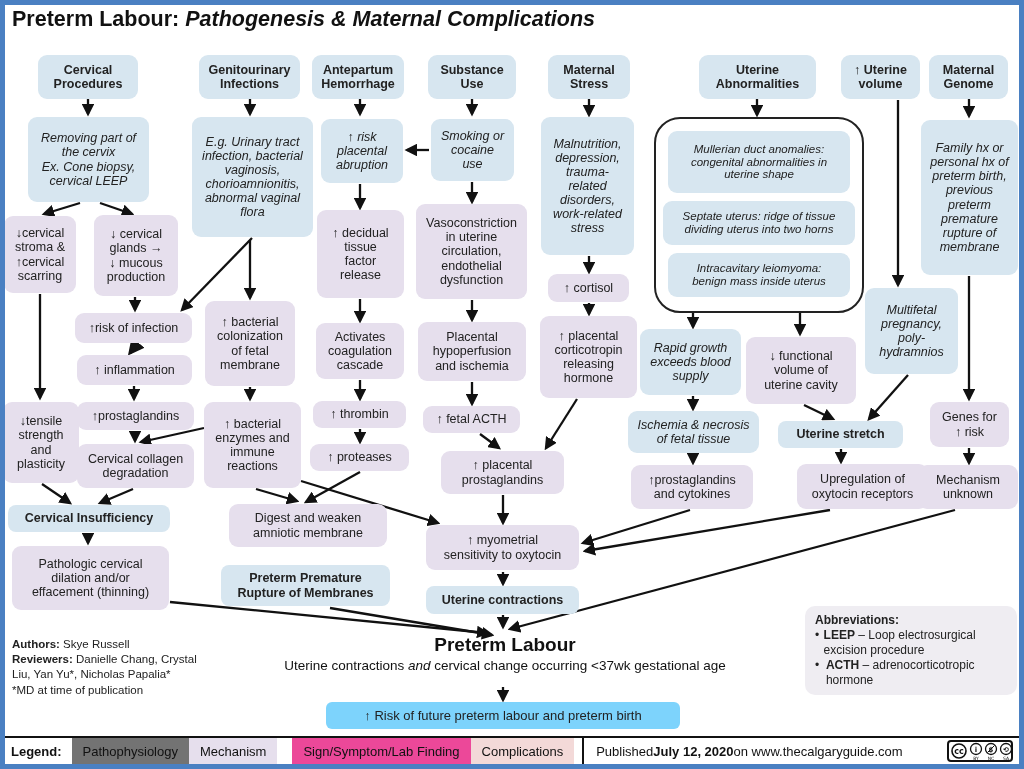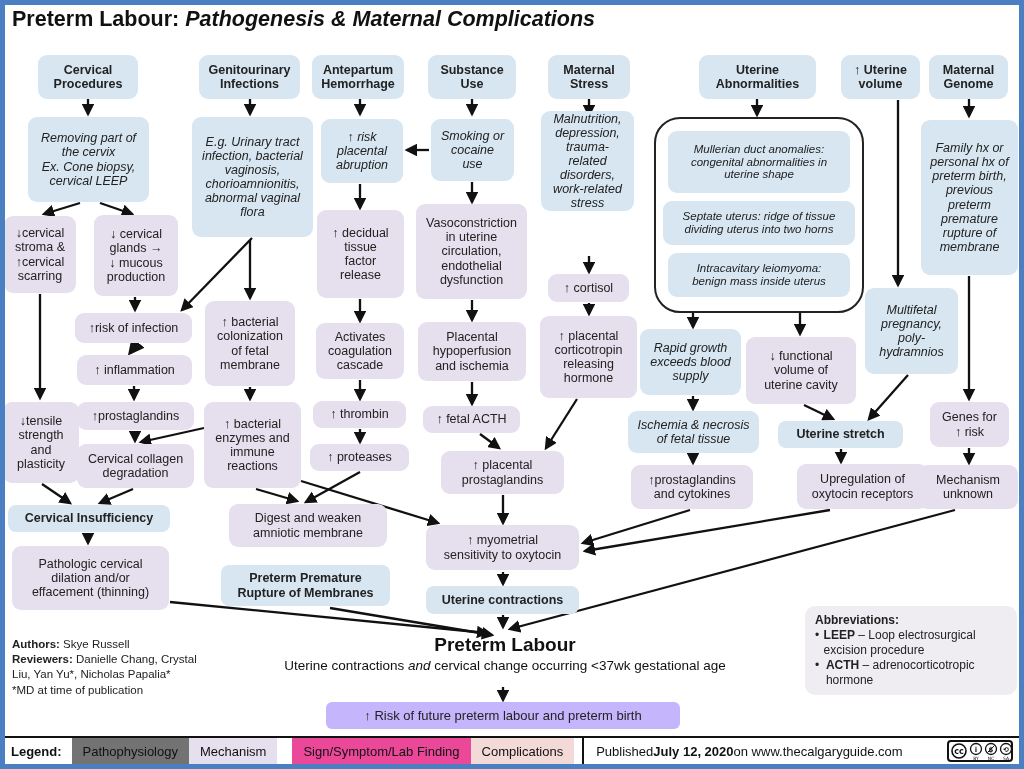--- a/index.html
+++ b/index.html
@@ -23,21 +23,21 @@
   .sm{font-size:11.5px;}
   .mullerian-wrap{
     position:absolute;left:654px;top:117px;width:210px;height:196px;
     background:#fff;border:2px solid #222;border-radius:26px;box-sizing:border-box;z-index:2;
   }
   .preterm-block{position:absolute;left:240px;top:634px;width:530px;text-align:center;z-index:2;color:#111;}
   .preterm-title{font-size:19px;font-weight:bold;}
   .preterm-sub{font-size:13.5px;margin-top:2px;}
   .preterm-sub .it{font-style:italic;}
   .risk-box{
-    position:absolute;left:326px;top:702px;width:354px;height:27px;background:#c4b5fd;
+    position:absolute;left:326px;top:702px;width:354px;height:27px;background:#7dd3fc;
     border-radius:6px;display:flex;align-items:center;justify-content:center;font-size:13px;color:#222;z-index:2;
   }
   .credits{position:absolute;left:12px;top:637px;width:205px;font-size:11.5px;line-height:1.32;color:#222;z-index:2;}
   .credits b{font-weight:bold;}
   .abbr{
     position:absolute;left:805px;top:606px;width:212px;background:#efedf2;border-radius:10px;
     padding:7px 10px;box-sizing:border-box;font-size:12px;color:#222;z-index:2;line-height:1.25;
   }
   .abbr-title{font-weight:bold;}
   .abbr-item{display:flex;}
@@ -152,21 +152,21 @@
 vaginosis,
 chorioamnionitis,
 abnormal vaginal
 flora</div>
   <div class="node patho" style="left:321px;top:119px;width:82px;height:64px">↑ risk
 placental
 abruption</div>
   <div class="node patho" style="left:431px;top:119px;width:83px;height:62px">Smoking or
 cocaine
 use</div>
-  <div class="node patho" style="left:541px;top:111px;width:93px;height:100px">Malnutrition,
+  <div class="node patho" style="left:541px;top:117px;width:93px;height:138px">Malnutrition,
 depression,
 trauma-
 related
 disorders,
 work-related
 stress</div>
 
   <div class="mullerian-wrap"></div>
   <div class="node patho sm" style="left:668px;top:131px;width:182px;height:62px">Mullerian duct anomalies:
 congenital abnormalities in

